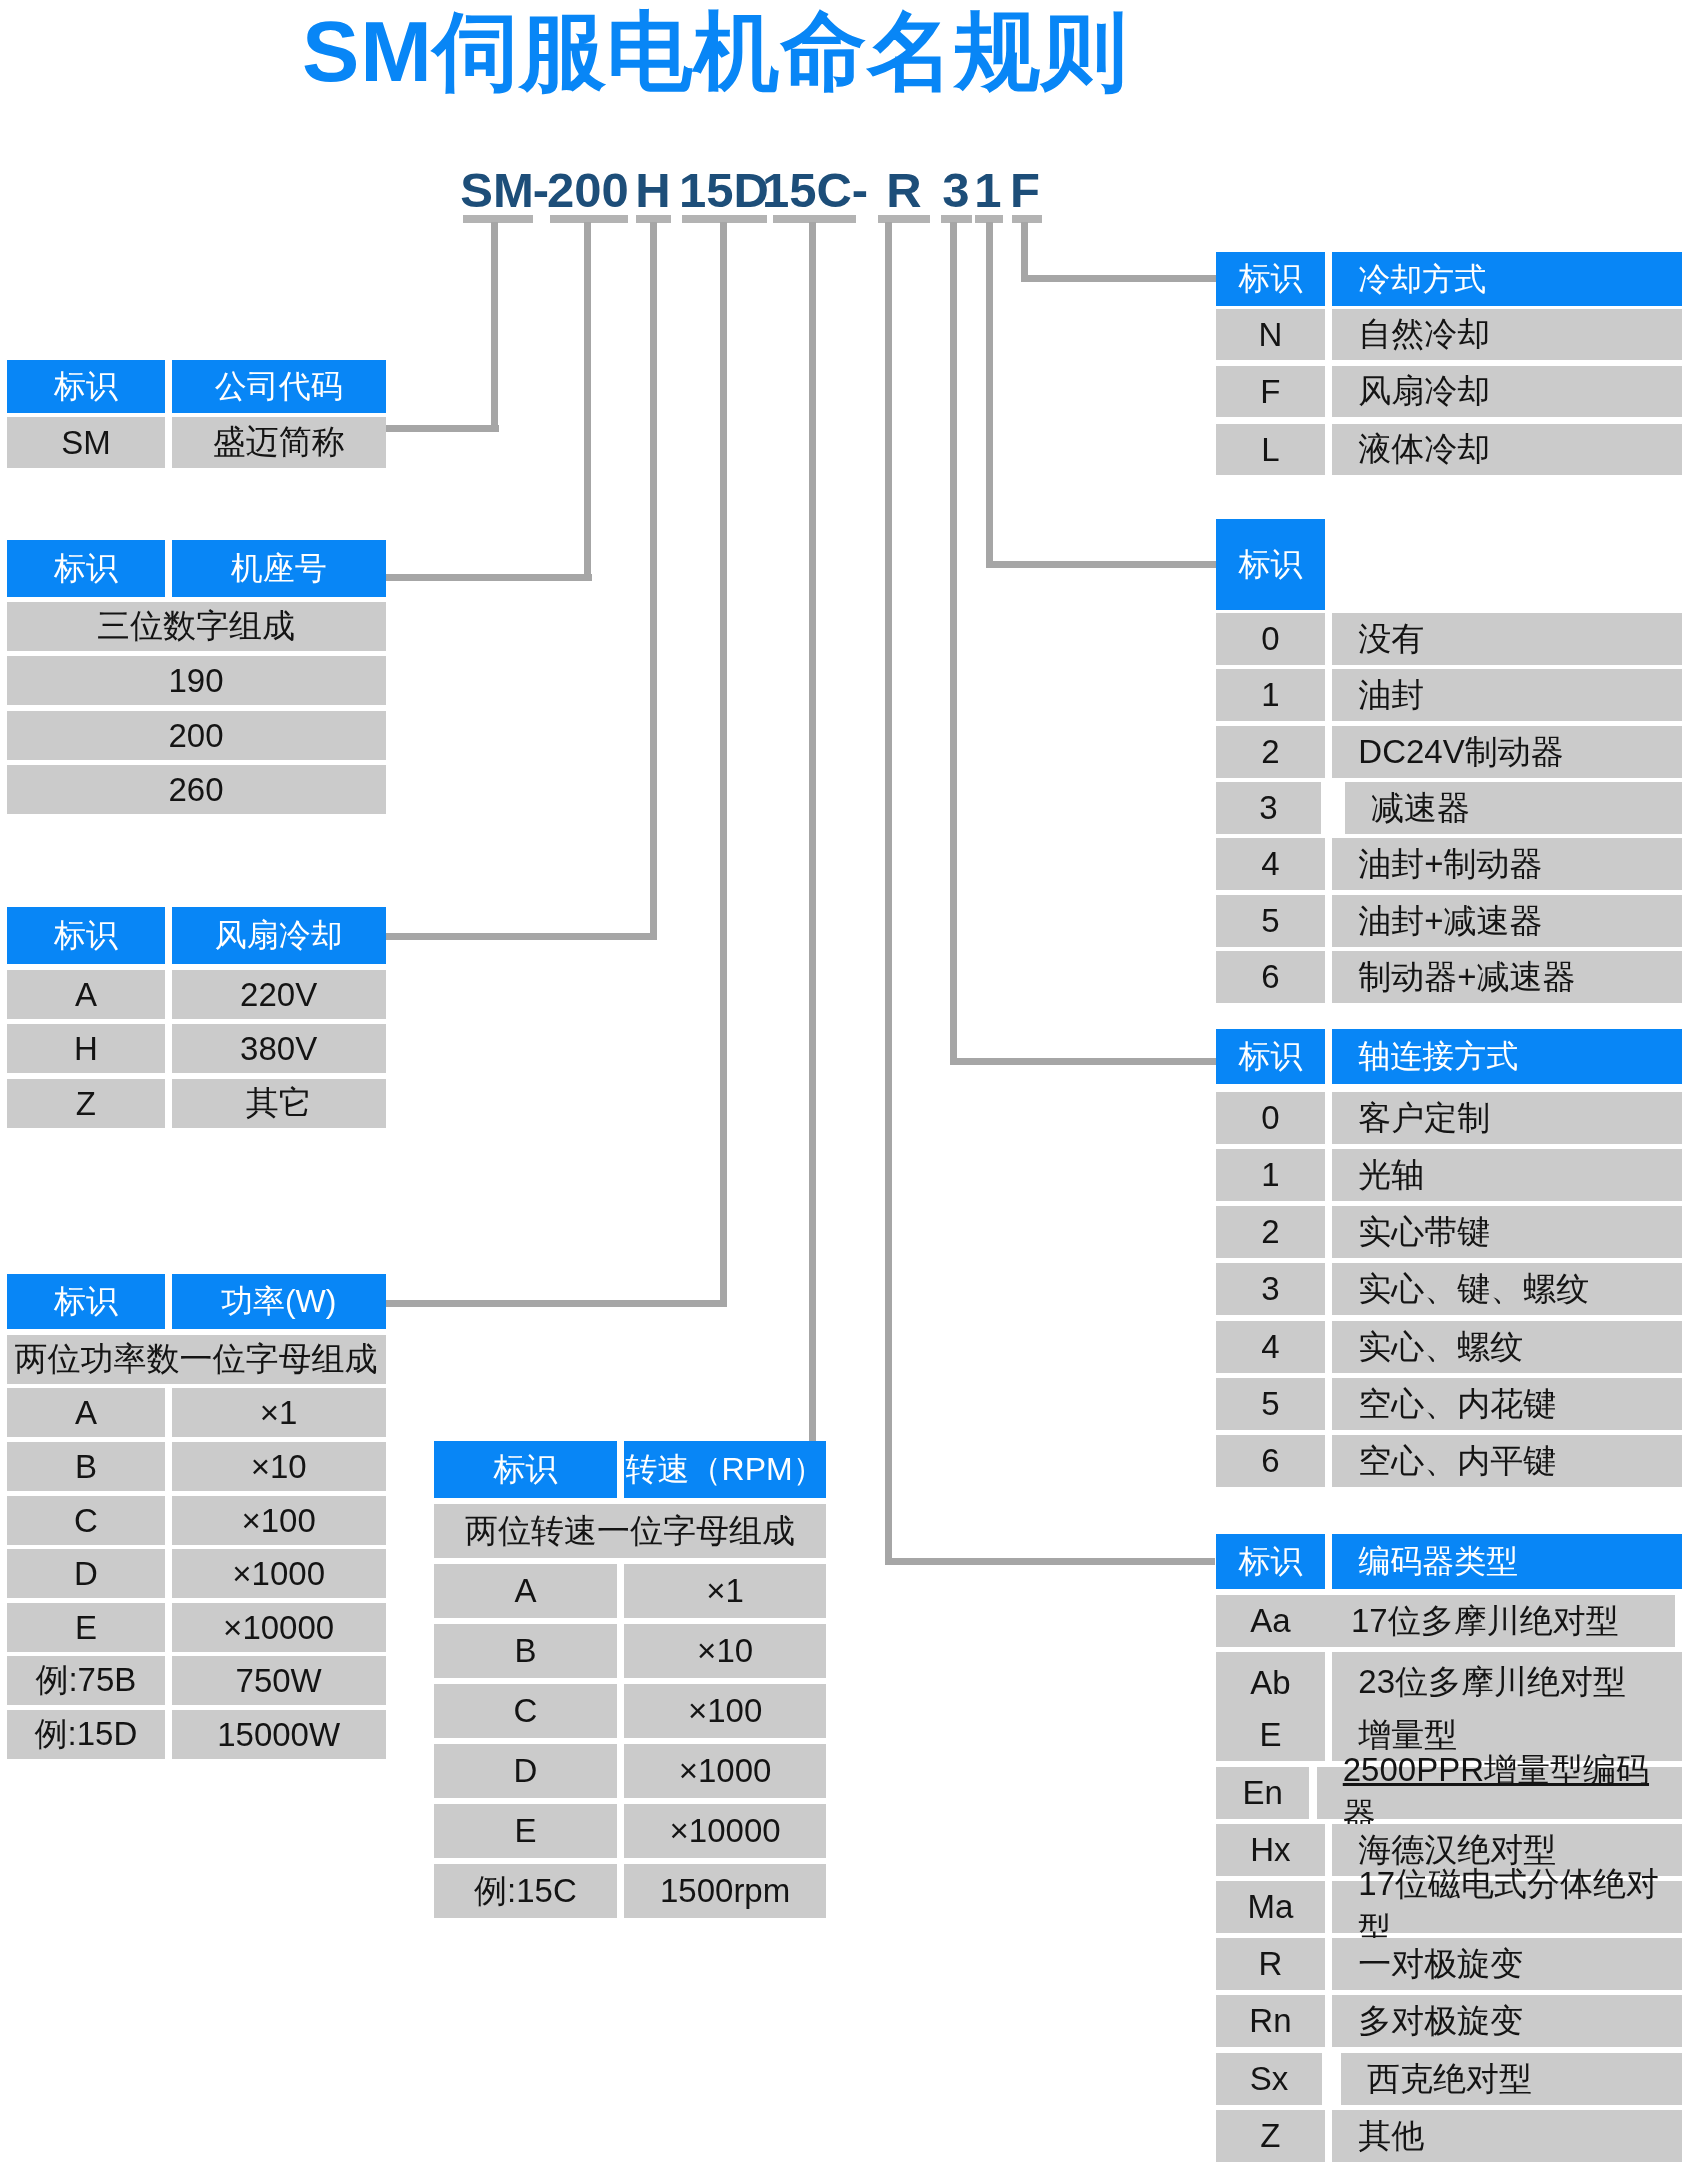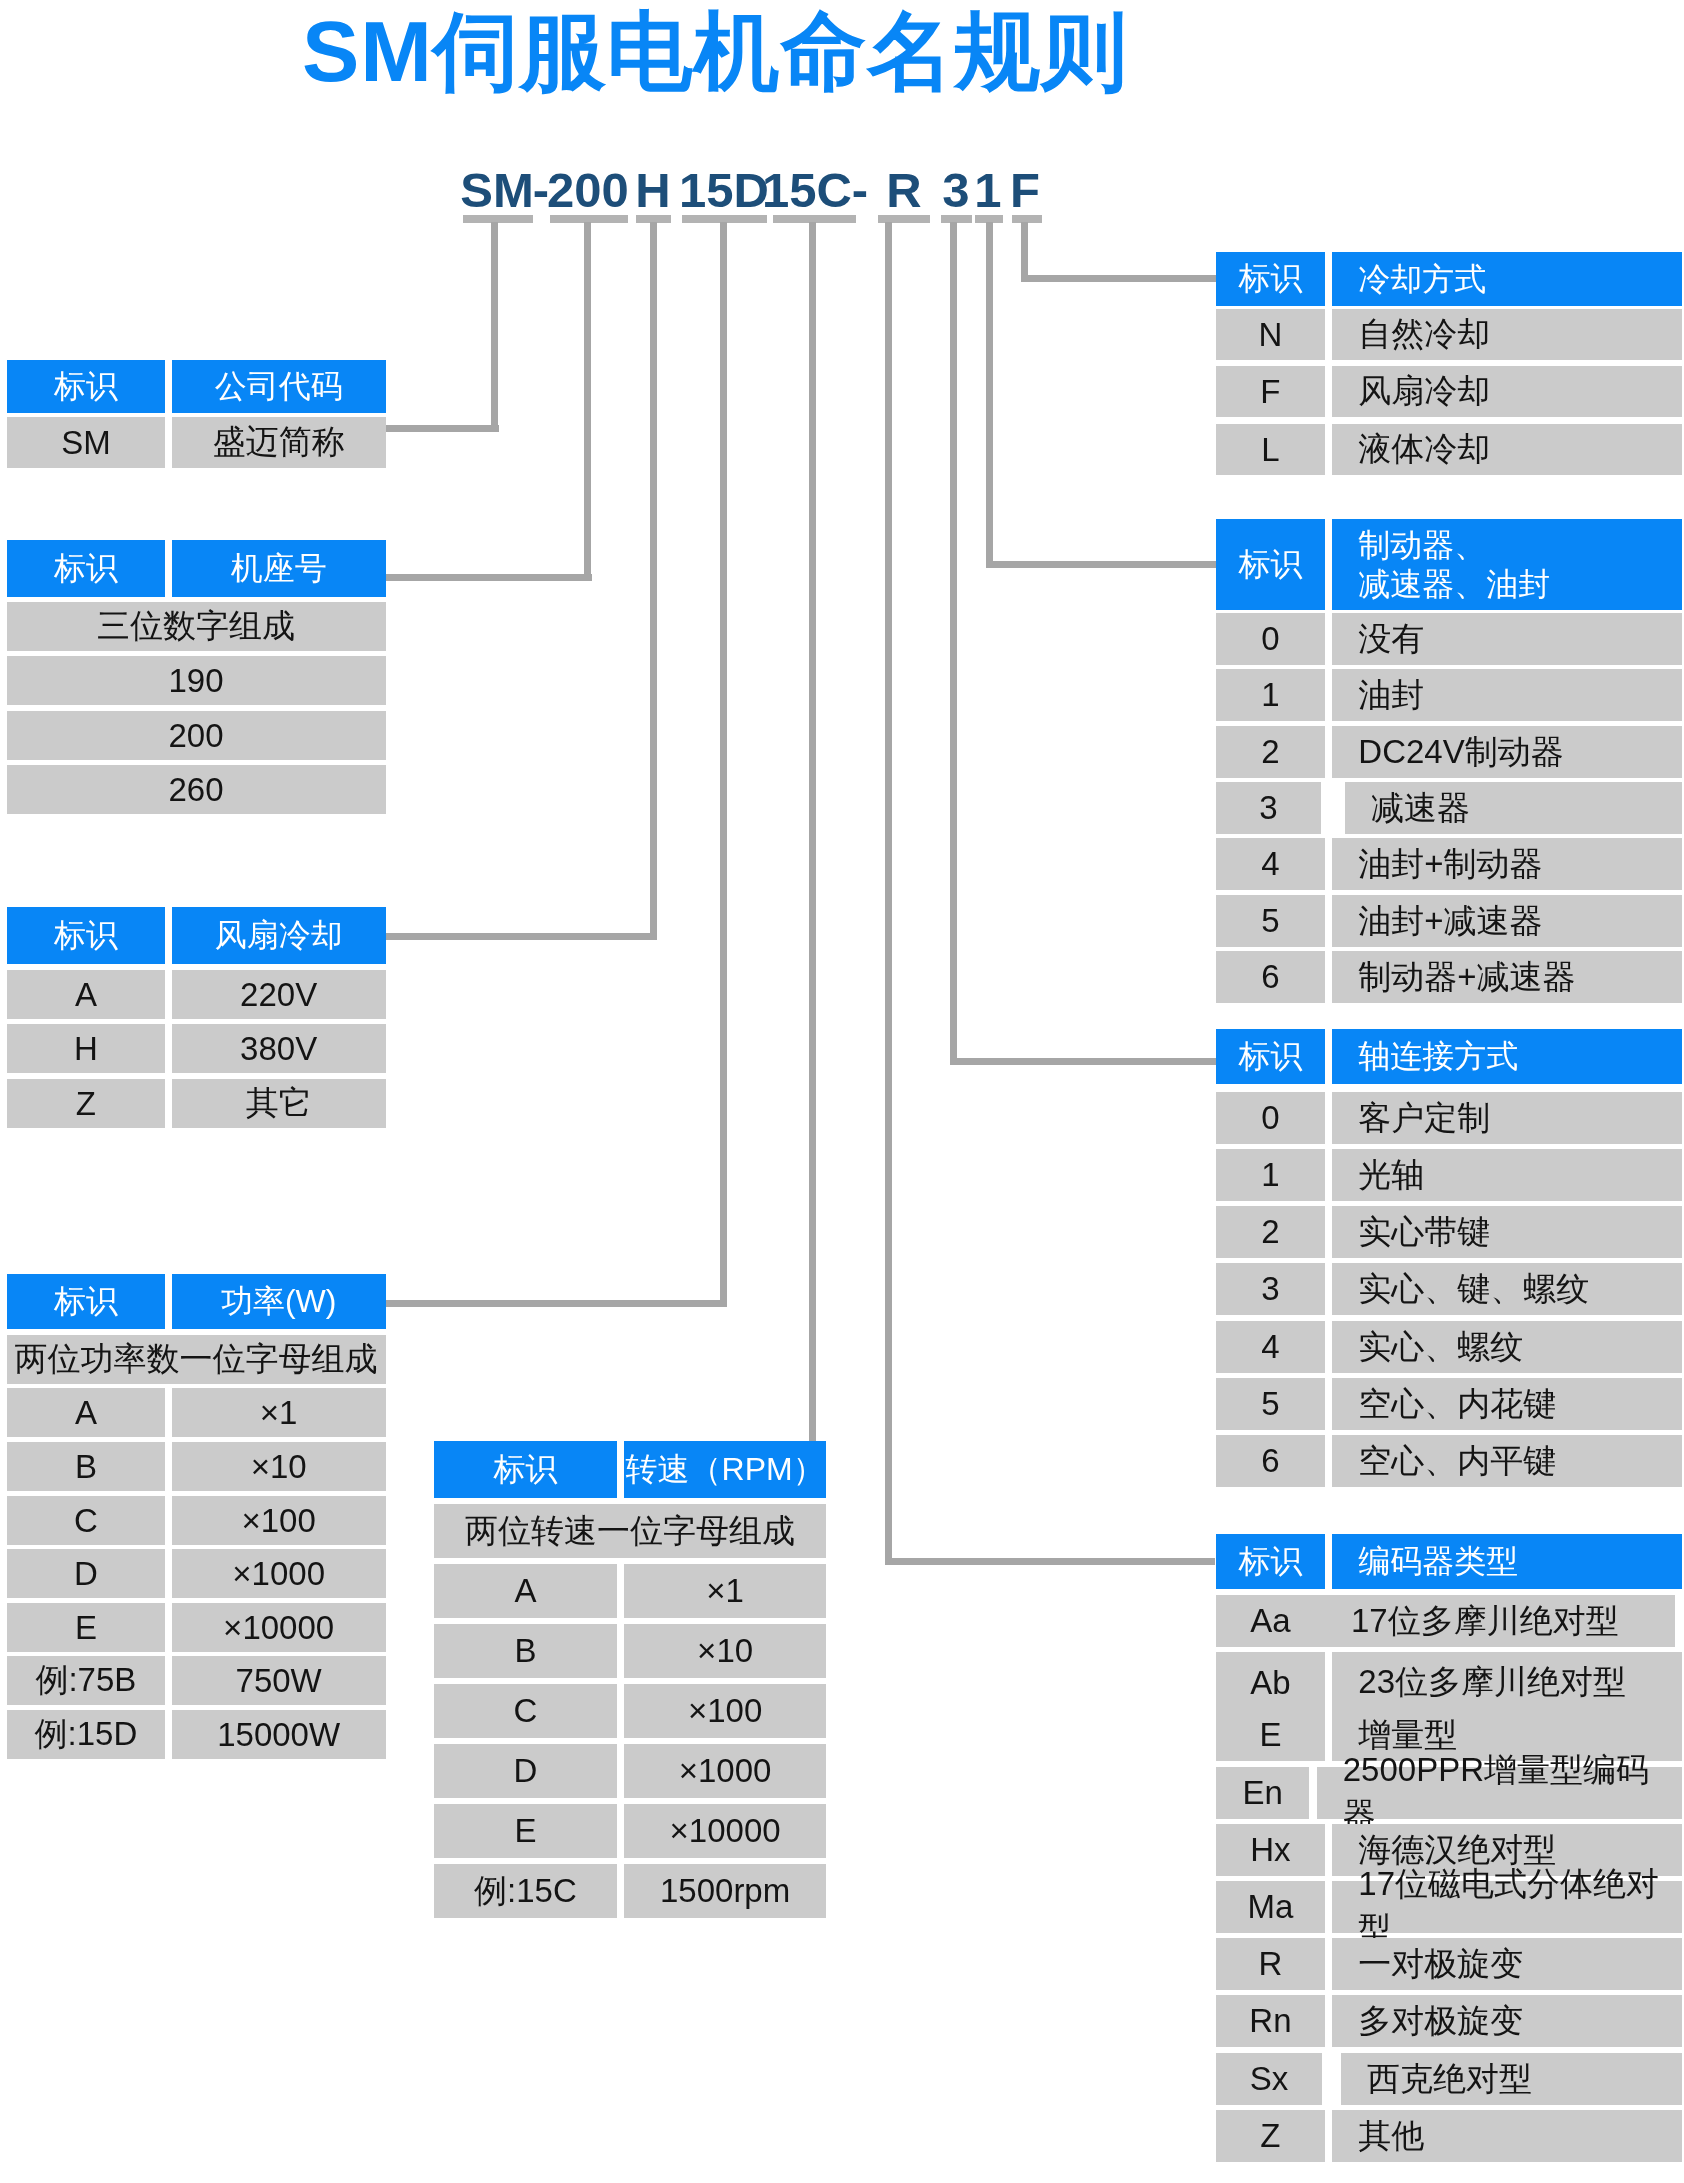--- a/index.html
+++ b/index.html
@@ -205,22 +205,20 @@
           <div class="cell alignleft" style="width: 350px; height: 100%;">风扇冷却</div>
         </div>
         <div class="trow" style="left: 0px; top: 172px; width: 466px; height: 51px;">
           <div class="cell" style="width: 109px; margin-right: 7.4px; height: 100%;">L</div>
           <div class="cell alignleft" style="width: 350px; height: 100%;">液体冷却</div>
         </div>
       </div>
       <div class="tbl" style="left: 1216px; top: 519px; width: 466px;">
         <div class="trow hdr" style="left: 0px; top: 0px; width: 466px; height: 91px;">
           <div class="cell" style="width: 109px; margin-right: 7.4px; height: 100%;">标识</div>
-          <div class="cell multiline alignleft" style="width: 350px; height: 100%;">制动器、
-减速器、油封</div>
         </div>
         <div class="trow" style="left: 0px; top: 94px; width: 466px; height: 52px;">
           <div class="cell" style="width: 109px; margin-right: 7.4px; height: 100%;">0</div>
           <div class="cell alignleft" style="width: 350px; height: 100%;">没有</div>
         </div>
         <div class="trow" style="left: 0px; top: 150px; width: 466px; height: 52px;">
           <div class="cell" style="width: 109px; margin-right: 7.4px; height: 100%;">1</div>
           <div class="cell alignleft" style="width: 350px; height: 100%;">油封</div>
         </div>
         <div class="trow" style="left: 0px; top: 207px; width: 466px; height: 52px;">
@@ -290,21 +288,21 @@
         <div class="trow" style="left: 0px; top: 118px; width: 466px; height: 61px;">
           <div class="cell" style="width: 109px; margin-right: 7.4px; height: 100%;">Ab</div>
           <div class="cell alignleft" style="width: 350px; height: 100%;">23位多摩川绝对型</div>
         </div>
         <div class="trow" style="left: 0px; top: 175px; width: 466px; height: 52px;">
           <div class="cell" style="width: 109px; margin-right: 7.4px; height: 100%;">E</div>
           <div class="cell alignleft" style="width: 350px; height: 100%;">增量型</div>
         </div>
         <div class="trow" style="left: 0px; top: 233px; width: 466px; height: 52px;">
           <div class="cell" style="width: 109px; margin-right: 7.4px; height: 100%;">En</div>
-          <div class="cell alignleft" style="width: 422px; height: 100%;">2500PPR增量型编码器</div>
+          <div class="cell alignleft" style="width: 422px; height: 100%; text-decoration: underline;">2500PPR增量型编码器</div>
         </div>
         <div class="trow" style="left: 0px; top: 290px; width: 466px; height: 52px;">
           <div class="cell" style="width: 109px; margin-right: 7.4px; height: 100%;">Hx</div>
           <div class="cell alignleft" style="width: 350px; height: 100%;">海德汉绝对型</div>
         </div>
         <div class="trow" style="left: 0px; top: 347px; width: 466px; height: 52px;">
           <div class="cell" style="width: 109px; margin-right: 7.4px; height: 100%;">Ma</div>
           <div class="cell alignleft" style="width: 350px; height: 100%;">17位磁电式分体绝对型</div>
         </div>
         <div class="trow" style="left: 0px; top: 404px; width: 466px; height: 52px;">

